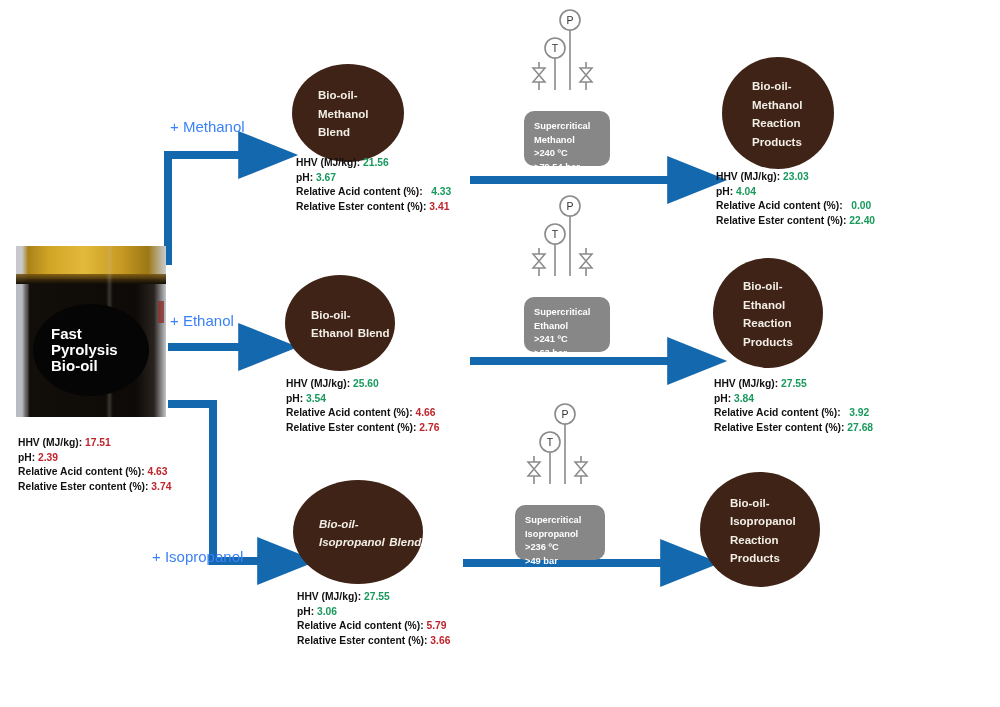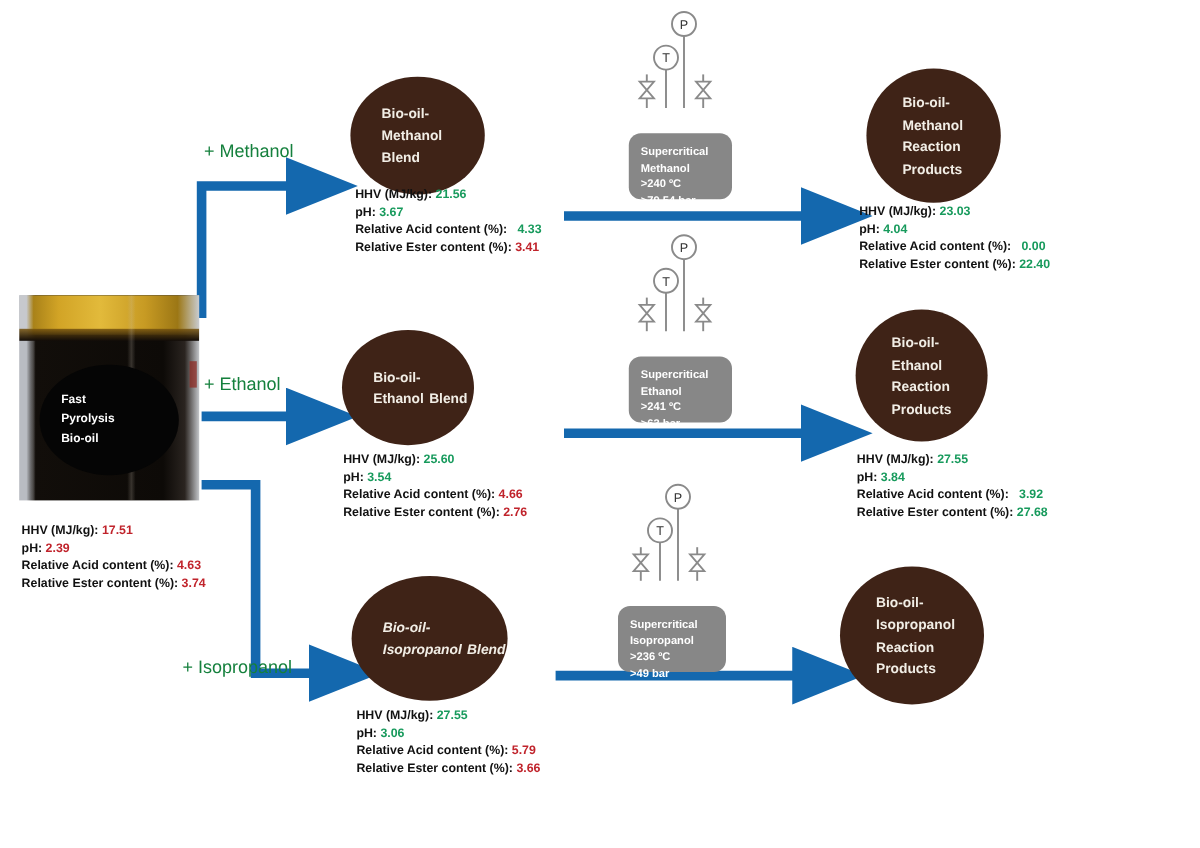--- a/index.html
+++ b/index.html
@@ -16,21 +16,21 @@
          background:linear-gradient(to bottom,rgba(120,85,15,.85),rgba(18,12,8,1));}
   .photo .glare{position:absolute;left:60%;top:0;width:7px;height:100%;
          background:linear-gradient(to right,rgba(255,255,255,0),rgba(200,190,175,.22),rgba(255,255,255,0));}
   .photo .glare2{position:absolute;left:6%;top:38px;width:5px;height:100%;
          background:linear-gradient(to right,rgba(255,255,255,0),rgba(170,165,160,.16),rgba(255,255,255,0));}
   .photo .redmark{position:absolute;right:2px;top:55px;width:6px;height:22px;background:#8d2b24;opacity:.75;}
 
   .photo-label{position:absolute;left:33px;top:304px;width:116px;height:92px;border-radius:50%;
         background:#050505;display:flex;flex-direction:column;justify-content:center;align-items:flex-start;
         padding-left:18px;box-sizing:border-box;}
-  .photo-label span{color:#fff;font-size:10px;font-weight:bold;line-height:16px;}
+  .photo-label span{color:#fff;font-size:15px;font-weight:bold;line-height:16px;}
 
   
   .node{position:absolute;background:#3f2317;border-radius:50%;
         display:flex;flex-direction:column;justify-content:center;align-items:center;}
   .node span{color:#f2eee6;font-size:11.5px;font-weight:bold;line-height:15.5px;text-align:left;width:100%;}
   .node .inner{padding-left:26px;box-sizing:border-box;width:100%;}
   .node.prod .inner{padding-left:30px;}
 
   
   .props{position:absolute;font-size:10.3px;font-weight:bold;color:#111;line-height:14.6px;white-space:nowrap;}
@@ -39,21 +39,21 @@
   .v-green{color:#179a5c;}
 
   
   .reactor{position:absolute;}
   .reactor .body{position:absolute;left:0;bottom:0;width:100%;height:55px;background:#878787;border-radius:10px;}
   .reactor .body .txt{position:absolute;left:10px;top:9px;color:#fff;font-size:9.3px;font-weight:bold;line-height:13.6px;}
   .reactor svg{position:absolute;left:0;top:0;overflow:visible;}
 
   
   .arrow-svg{position:absolute;left:0;top:0;width:1000px;height:707px;overflow:visible;pointer-events:none;}
-  .alabel{position:absolute;font-size:15px;color:#15803d;white-space:nowrap;}
+  .alabel{position:absolute;font-size:15px;color:#3b82f6;white-space:nowrap;}
 </style>
 </head>
 <body>
 
 <div id="canvas">
 
   <svg class="arrow-svg" viewBox="0 0 1000 707">
     <defs>
       <marker id="ah" markerWidth="9" markerHeight="9" refX="0.6" refY="3" orient="auto">
         <polygon points="0,0 7.5,3 0,6" fill="#1468ae"></polygon>

